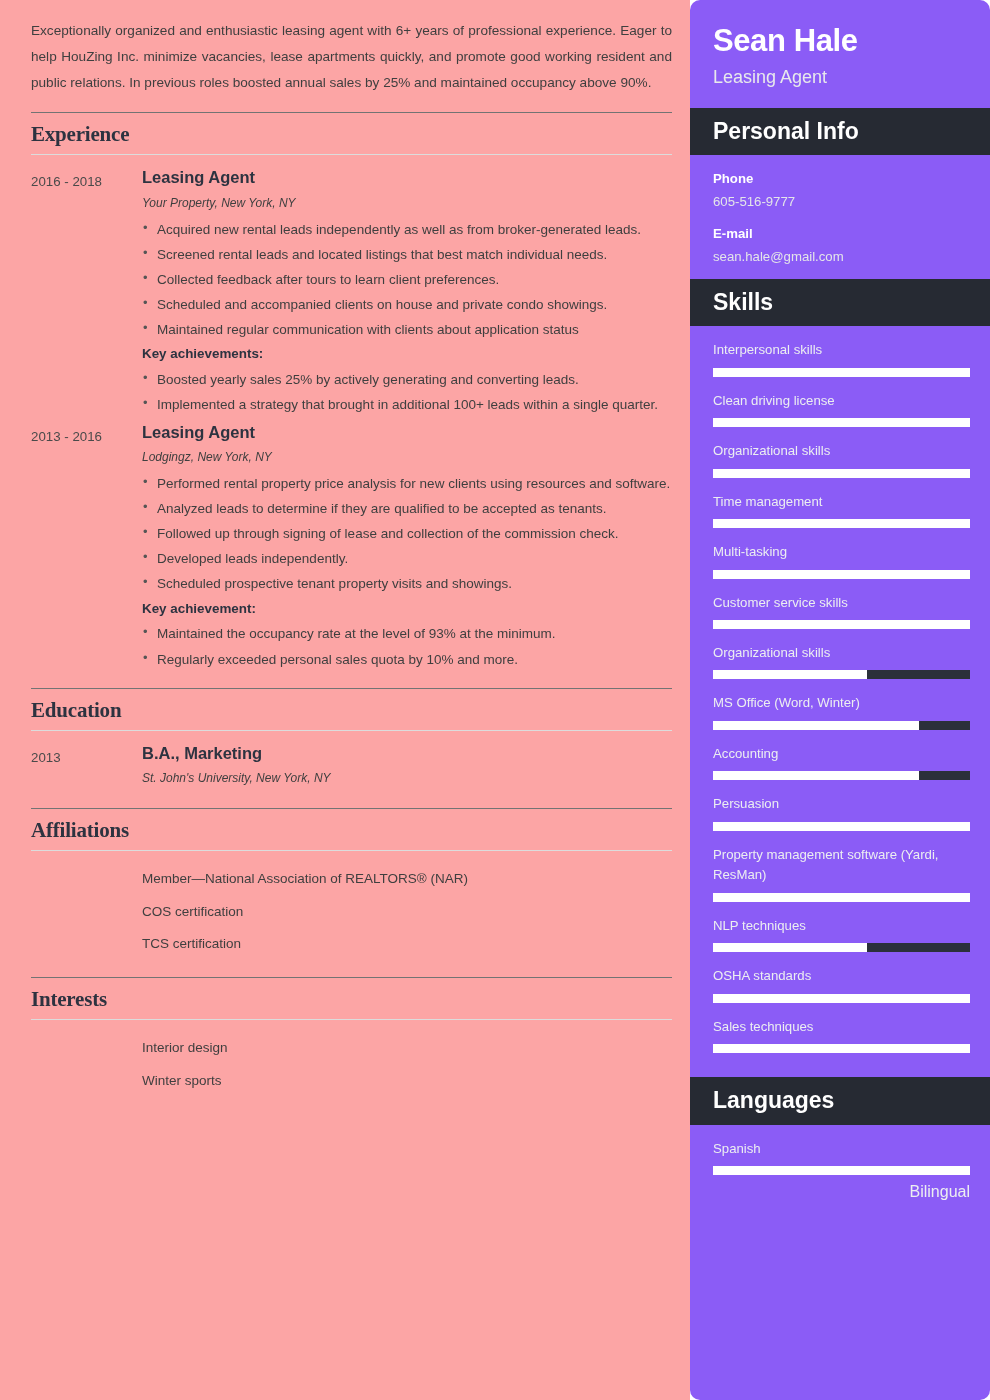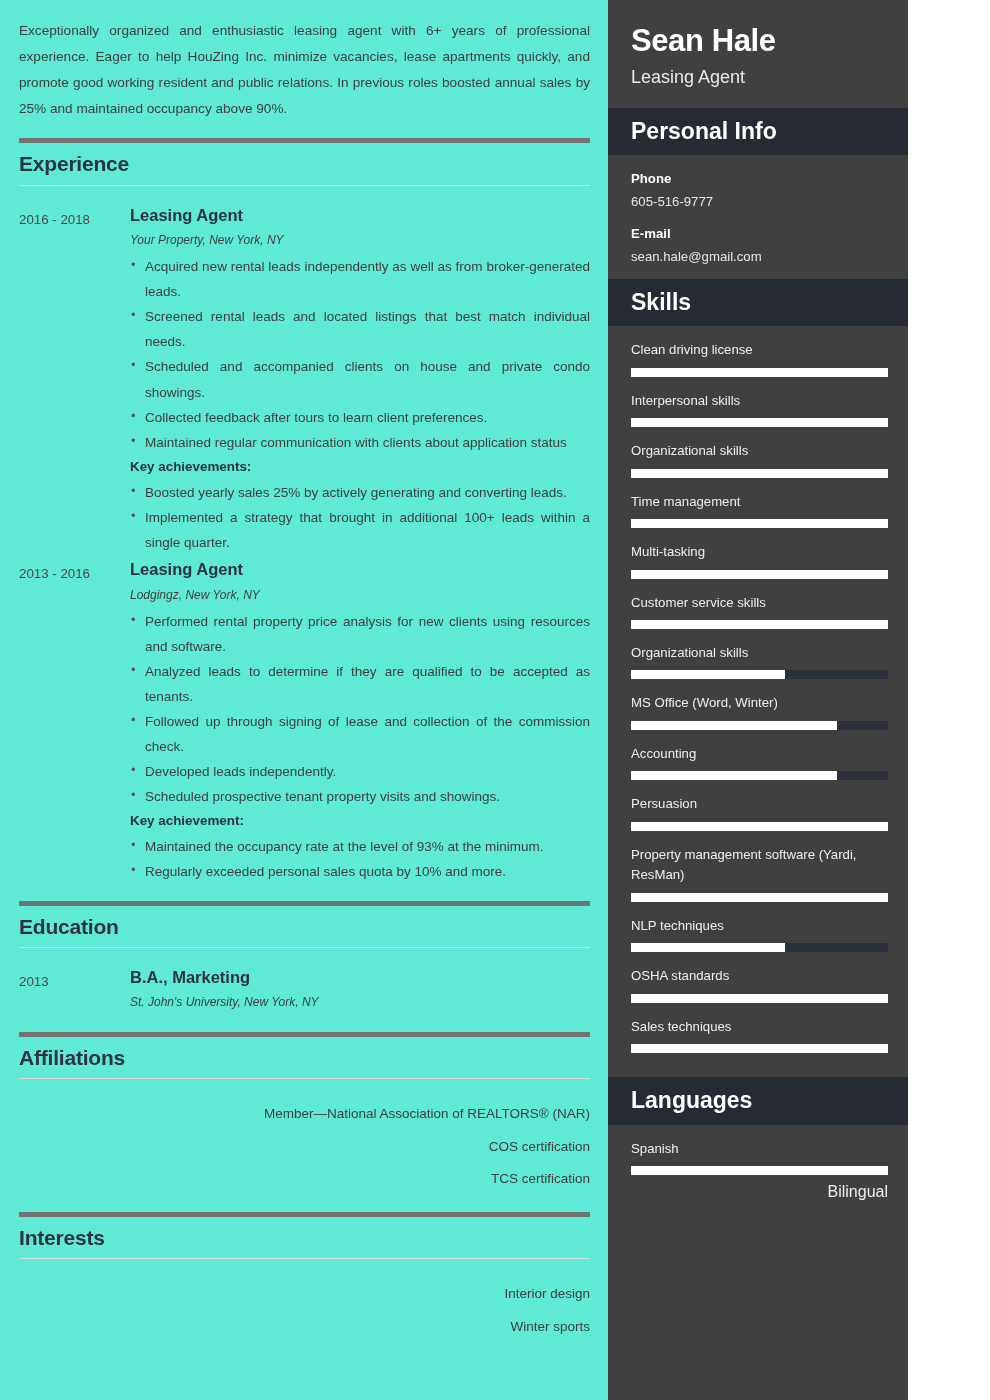--- a/index.html
+++ b/index.html
@@ -8,38 +8,39 @@
     font-family:"Liberation Sans", sans-serif;
     background:#ffffff;
     color:#3d3d3d;
     font-size:13.5px;
     -webkit-font-smoothing:antialiased;
   }
   .page { display:flex; width:990px; height:1400px; }
 
   
   .main {
-    width:608px;
-    padding:18px 18px 0 19px;
-    background:#5eead4;
+    width:690px;
+    padding:18px 18px 0 31px;
+    background:#fca5a5;
   }
   .summary {
     text-align:justify;
     line-height:1.92;
     font-size:13.6px;
     color:#3f3f3f;
     padding-right:0px;
   }
 
   .section { margin-top:16px; }
   .sec-head {
-    border-top:5px solid #737373;
+    border-top:1px solid #737373;
     border-bottom:1px solid #dcdcdc;
     padding:9px 0 8px 0;
-    margin-bottom:7px;
+    margin-bottom:0;
+    font-family:Liberation Serif, serif;
   }
   .sec-head h2 {
     font-size:21px;
     font-weight:bold;
     color:#2d3340;
     letter-spacing:-0.2px;
     line-height:1.15;
   }
   .sec-body { padding-top:12px; }
 
@@ -89,30 +90,30 @@
     font-size:13.4px;
     color:#2d3340;
     line-height:1.86;
   }
   .plain-list { list-style:none; }
   .plain-list li {
     line-height:1.3;
     font-size:13.5px;
     color:#3f3f3f;
     padding:7px 0 8px 0;
-    text-align:right;
   }
   .indent-block { padding-left:111px; }
 
   
   .side {
     width:300px;
     flex:0 0 300px;
-    background:#404040;
+    background:#8b5cf6;
     color:#ffffff;
+    border-radius:10px;
   }
   .side-top { padding:22px 23px 18px 23px; }
   .side-name {
     font-size:31px;
     font-weight:bold;
     letter-spacing:-0.4px;
     line-height:1.2;
     color:#ffffff;
   }
   .side-role {
@@ -185,22 +186,22 @@
       <div class="sec-body">
 
         <div class="entry">
           <div class="entry-date">2016 - 2018</div>
           <div class="entry-main">
             <div class="entry-title">Leasing Agent</div>
             <div class="entry-sub">Your Property, New York, NY</div>
             <ul class="bullets">
               <li>Acquired new rental leads independently as well as from broker-generated leads.</li>
               <li>Screened rental leads and located listings that best match individual needs.</li>
+              <li>Collected feedback after tours to learn client preferences.</li>
               <li>Scheduled and accompanied clients on house and private condo showings.</li>
-              <li>Collected feedback after tours to learn client preferences.</li>
               <li>Maintained regular communication with clients about application status</li>
             </ul>
             <div class="key-ach">Key achievements:</div>
             <ul class="bullets">
               <li>Boosted yearly sales 25% by actively generating and converting leads.</li>
               <li>Implemented a strategy that brought in additional 100+ leads within a single quarter.</li>
             </ul>
           </div>
         </div>
 
@@ -284,27 +285,27 @@
       <div class="info-value">605-516-9777</div>
       <div class="info-label">E-mail</div>
       <div class="info-value last">sean.hale@gmail.com</div>
     </div>
 
     <div class="side-head">
       <h3>Skills</h3>
     </div>
     <div class="side-body" id="skills-body">
         <div class="skill">
+          <div class="skill-name">Interpersonal skills</div>
+          <div class="bar">
+            <i style="width: 100%;"></i>
+          </div>
+        </div>
+        <div class="skill">
           <div class="skill-name">Clean driving license</div>
-          <div class="bar">
-            <i style="width: 100%;"></i>
-          </div>
-        </div>
-        <div class="skill">
-          <div class="skill-name">Interpersonal skills</div>
           <div class="bar">
             <i style="width: 100%;"></i>
           </div>
         </div>
         <div class="skill">
           <div class="skill-name">Organizational skills</div>
           <div class="bar">
             <i style="width: 100%;"></i>
           </div>
         </div>

